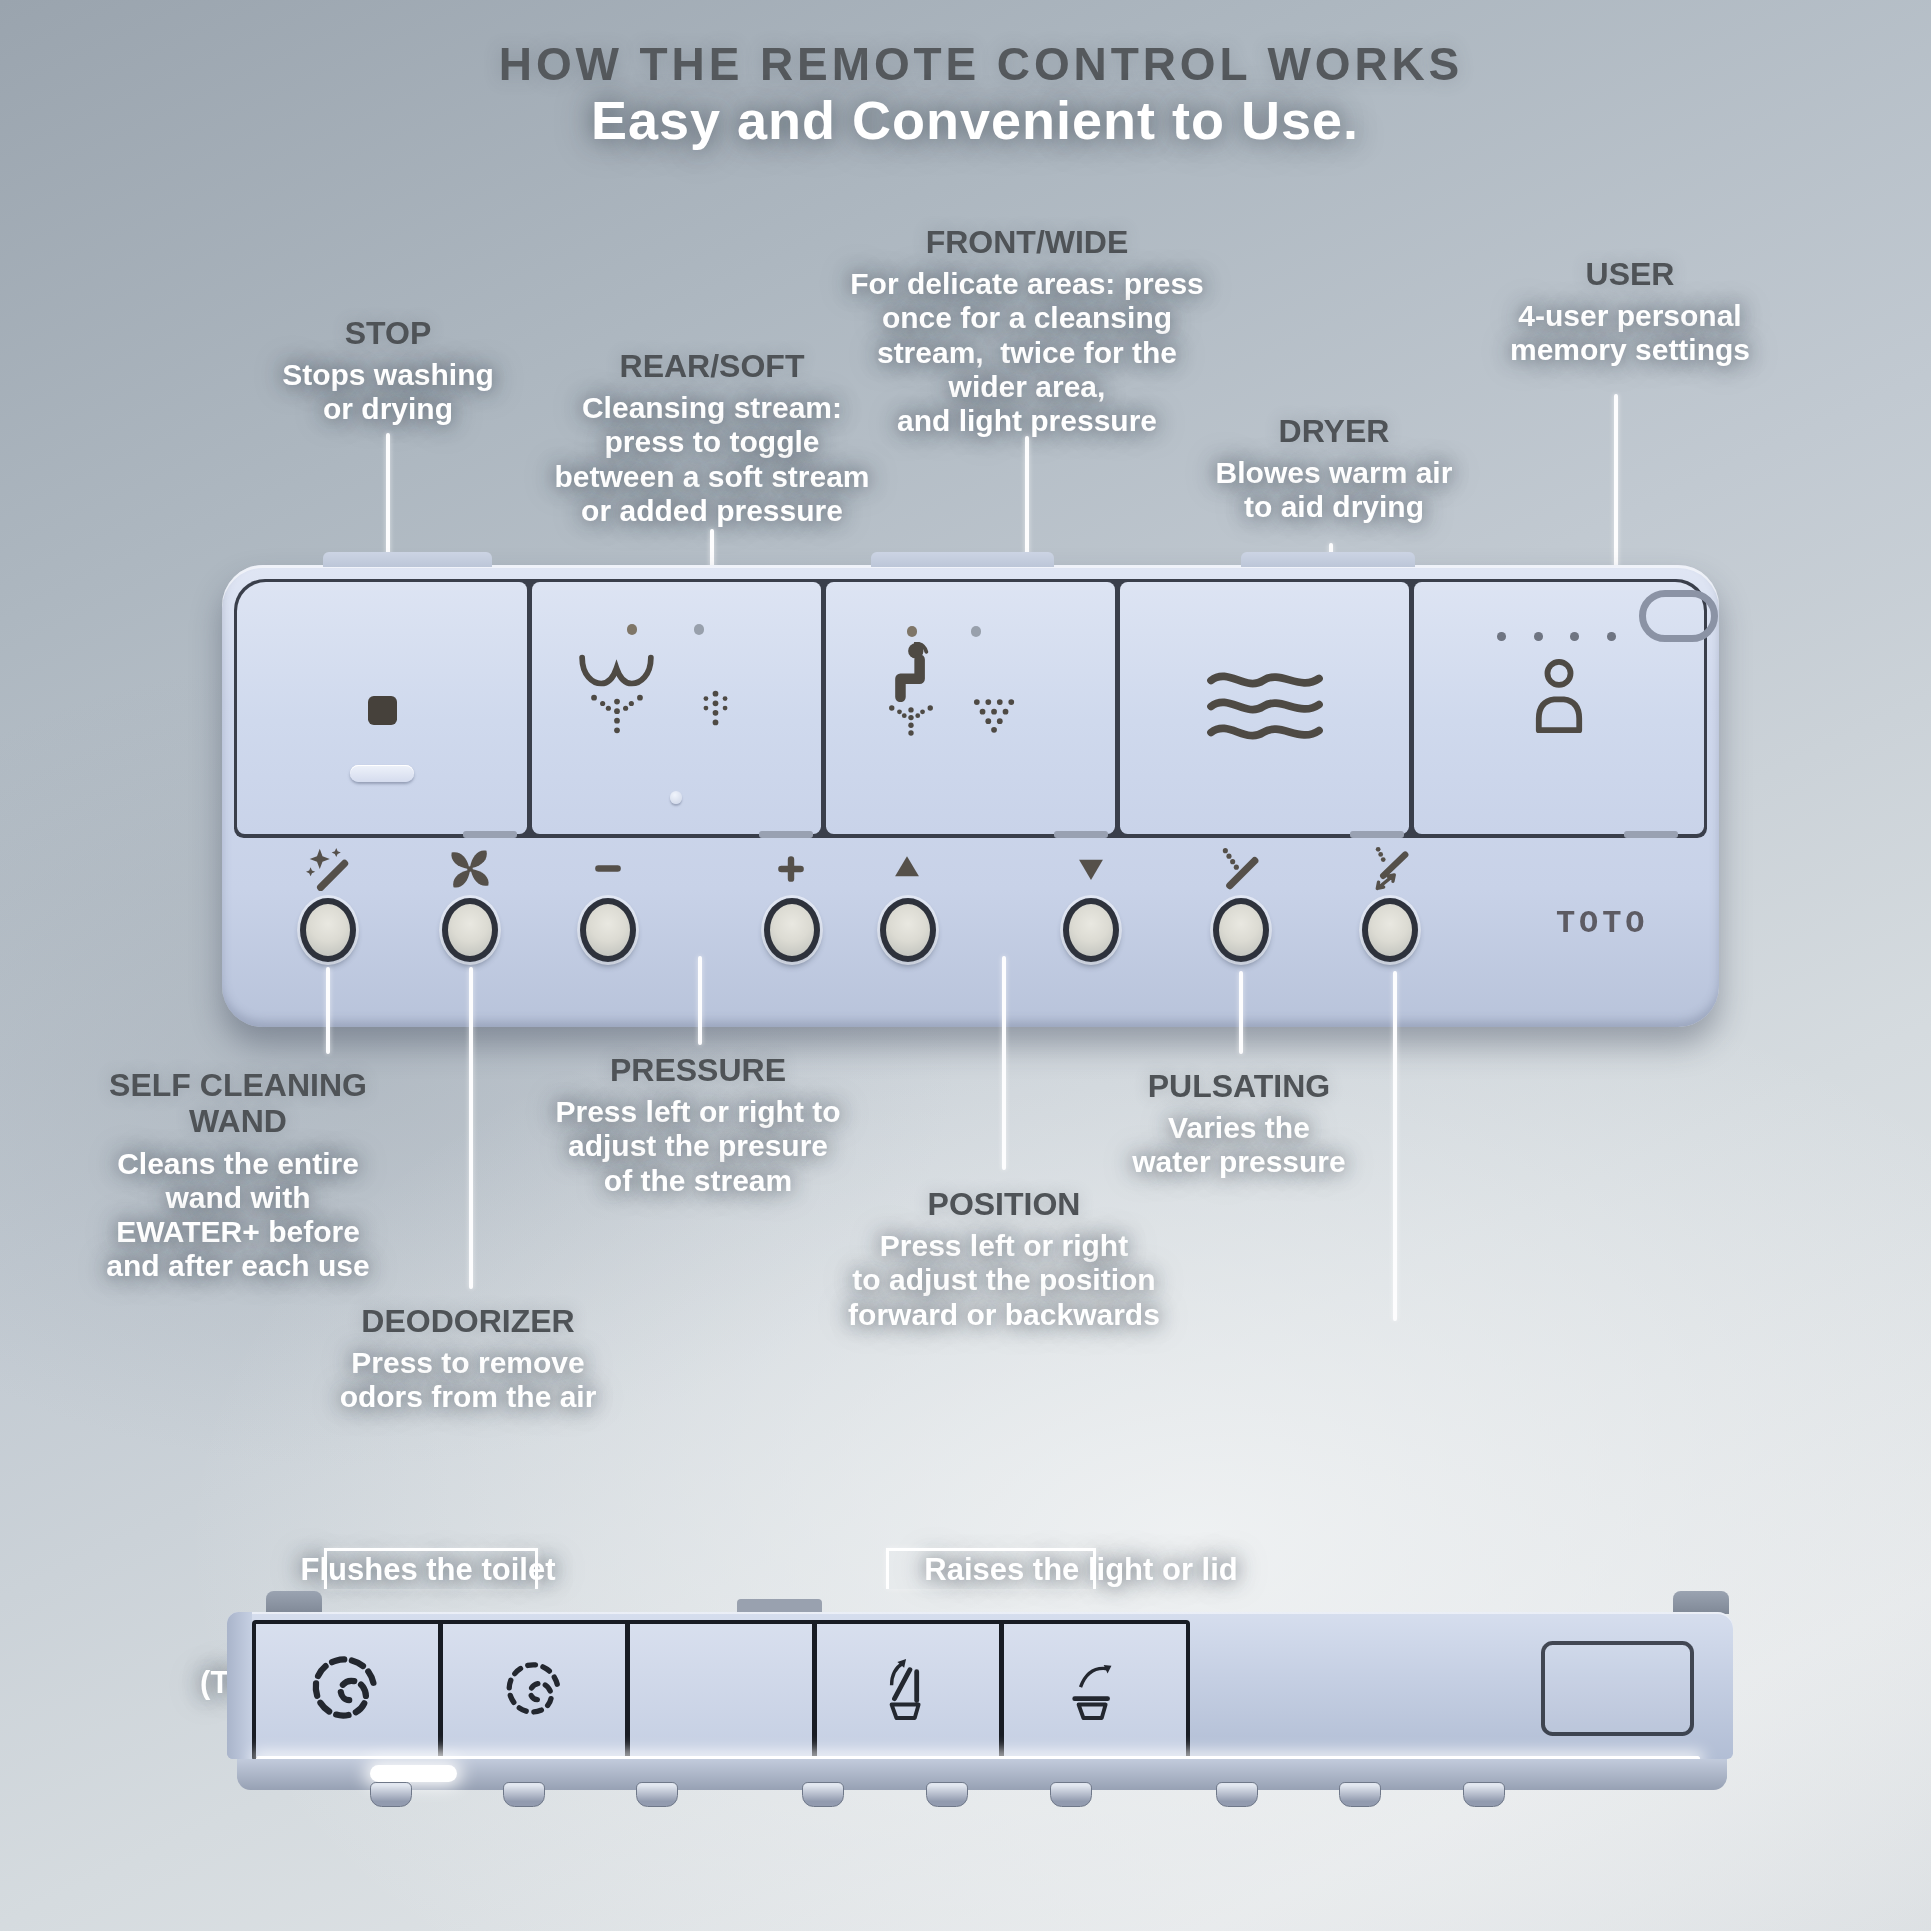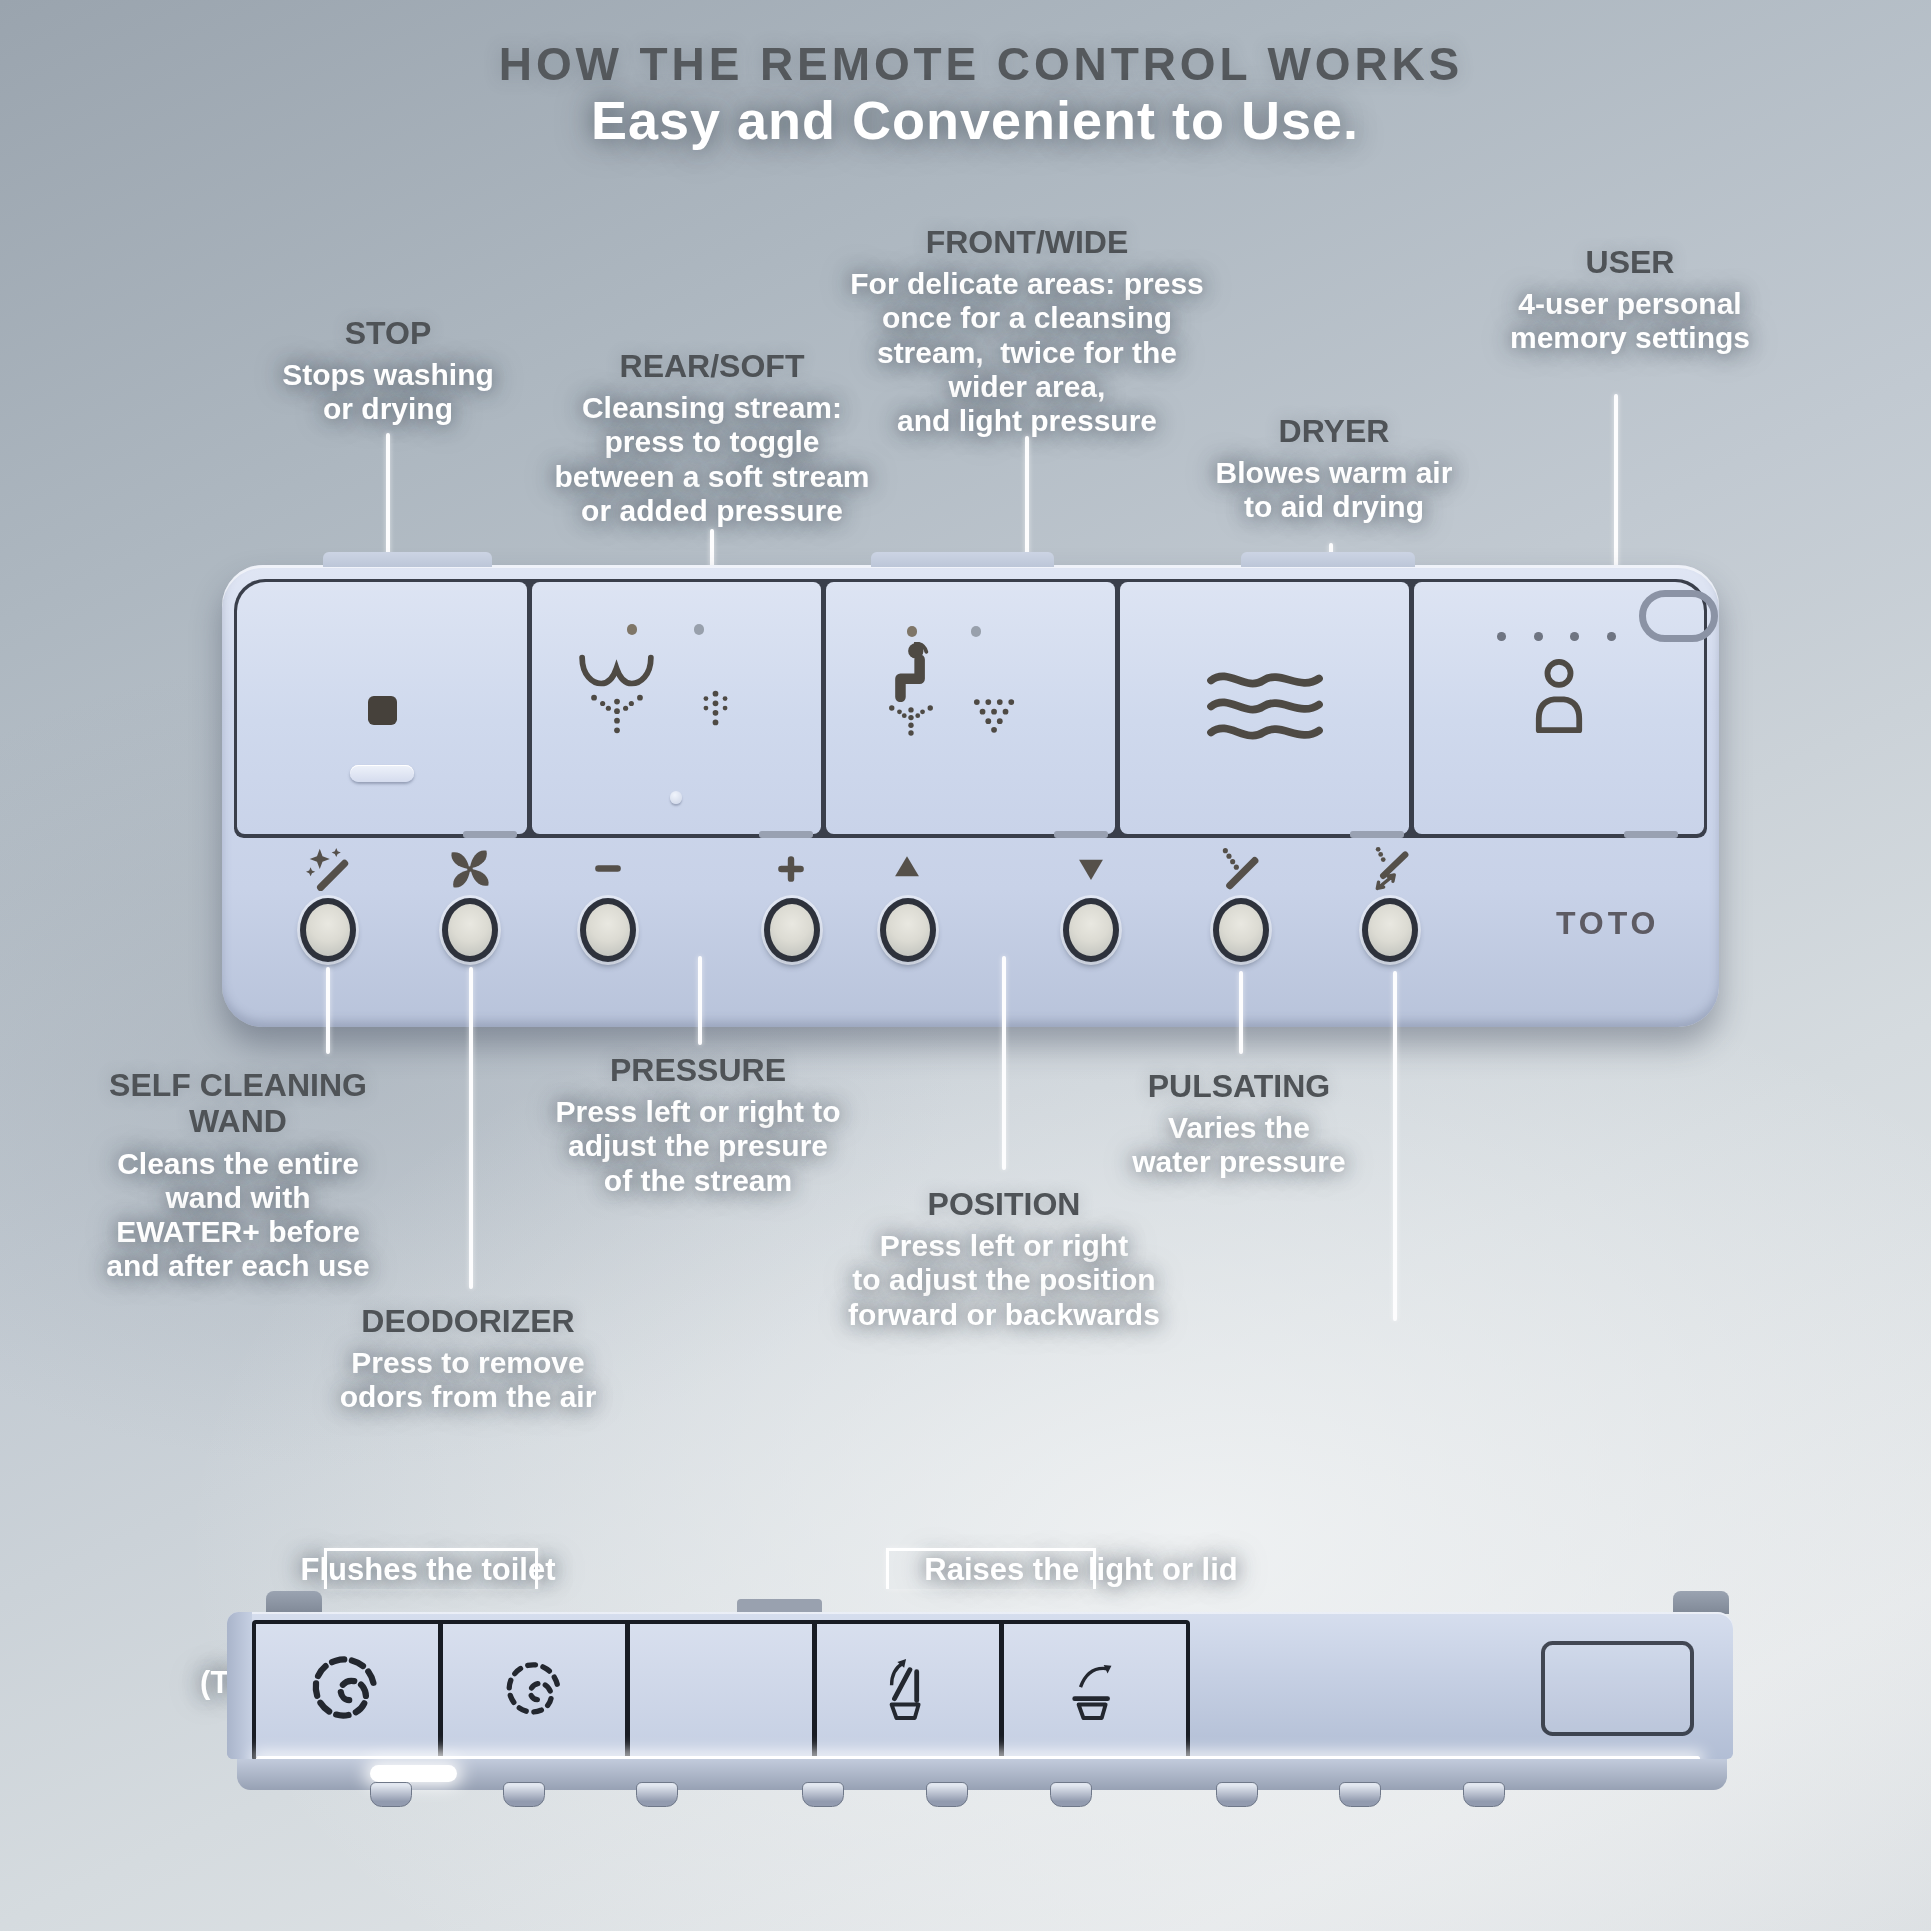--- a/index.html
+++ b/index.html
@@ -49,21 +49,21 @@
   .led-r{background:#98a0ac;}
   .bump{position:absolute;left:50%;top:209px;width:12.6px;height:12.6px;margin-left:-6.8px;border-radius:50%;
     background:radial-gradient(circle at 40% 30%,#f0f4fc,#ccd4e6);box-shadow:0 1.9px 1.9px rgba(110,120,145,.5);}
   .udots .dot{position:absolute;width:8.7px;height:8.7px;border-radius:50%;background:#6f7582;top:50px;}
   .abs{position:absolute;}
   .mini{position:absolute;top:282px;width:44px;height:44px;}
   .rbtn{position:absolute;top:333px;width:56px;height:64px;border-radius:50%;box-sizing:border-box;
     background:radial-gradient(circle at 50% 38%,#e9e8e1 0%,#dcdbd3 45%,#c8c9c3 78%);
     border:6.8px solid #2e323c;
     box-shadow:0 0 0 2.9px rgba(250,252,255,.55), 0 3.9px 6.8px rgba(40,50,70,.45);}
-  .logo{position:absolute;left:1334px;top:340px;font-family:Liberation Sans, sans-serif;
+  .logo{position:absolute;left:1334px;top:340px;font-family:Liberation Mono, monospace;
     font-size:32px;letter-spacing:3.9px;color:#5d5b63;}
   .notch{position:absolute;left:1417px;top:25px;width:79px;height:52px;box-sizing:border-box;
     border:7.7px solid #8b93a5;border-radius:27px;}
   
   .under{position:absolute;left:227px;top:1612px;width:1506px;height:193px;}
   .under-body{position:absolute;left:0;right:0;top:0;height:147px;
     background:linear-gradient(180deg,#d6deee 0%,#c5cfe3 45%,#b2bed5 100%);
     border-radius:11.6px 15.4px 5.8px 5.8px;box-shadow:inset 0 1.9px 0 rgba(255,255,255,.5);}
   .under-edge{position:absolute;left:0;top:0;height:147px;width:25px;
     background:linear-gradient(90deg,#a9b4ca,#c6d0e3);border-radius:11.6px 0 0 5.8px;}
@@ -118,21 +118,21 @@
 to aid drying</div>
   </div>
   <div class="callout" style="left:1027px;top:224px;">
     <div class="ct">FRONT/WIDE</div>
     <div class="cd">For delicate areas: press
 once for a cleansing
 stream,  twice for the
 wider area,
 and light pressure</div>
   </div>
-  <div class="callout" style="left:1630px;top:244px;">
+  <div class="callout" style="left:1630px;top:256px;">
     <div class="ct">USER</div>
     <div class="cd">4-user personal
 memory settings</div>
   </div>
 
   <div class="vline" style="left:386px;top:433px;height:234px;"></div>
   <div class="vline" style="left:710px;top:529px;height:147px;"></div>
   <div class="vline" style="left:1025px;top:436px;height:201px;"></div>
   <div class="vline" style="left:1329px;top:543px;height:87px;"></div>
   <div class="vline" style="left:1614px;top:394px;height:210px;"></div>

